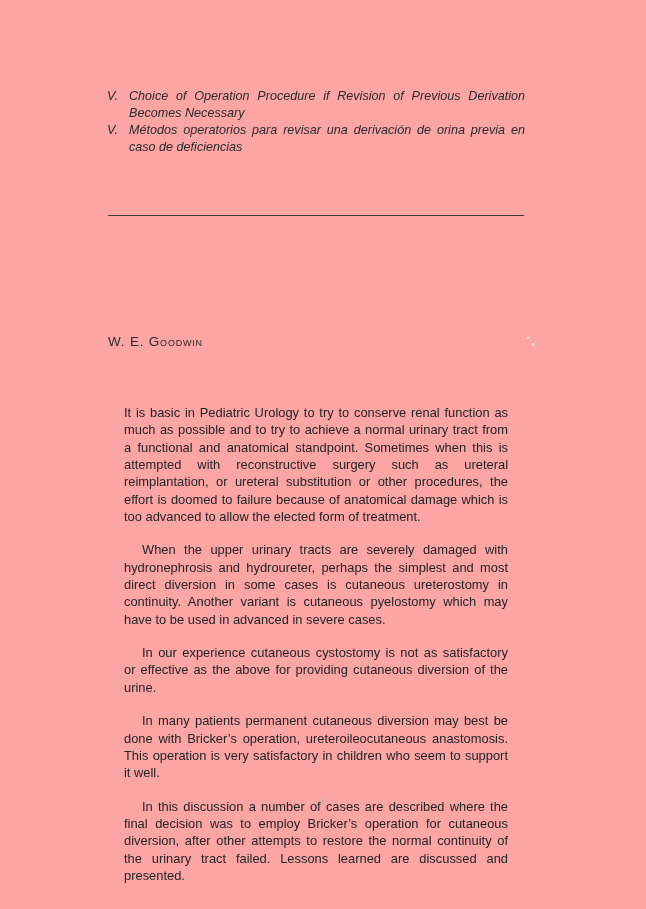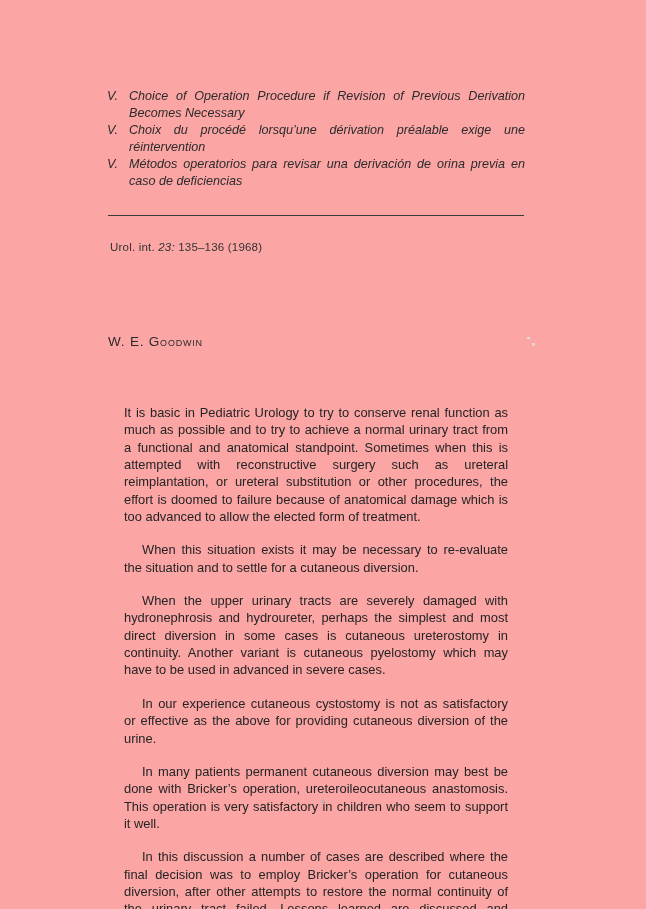--- a/index.html
+++ b/index.html
@@ -109,39 +109,32 @@
 </head>
 <body>
 
 <div class="page">
 
   <div class="header-list">
     <div class="hl-item">
       <span class="hl-num">V.</span><span>Choice of Operation Procedure if Revision of Previous Derivation Becomes Necessary</span>
     </div>
     <div class="hl-item">
-      <span class="hl-num">V.</span><span>Choix du procédé lorsqu’une dérivation préalable exige une réintervention</span>
-    </div>
-    <div class="hl-item">
       <span class="hl-num">V.</span><span>Métodos operatorios para revisar una derivación de orina previa en caso de deficiencias</span>
     </div>
   </div>
 
   <hr class="rule">
 
-  <div class="citation">
-    <span>Urol. int. </span><span class="vol">23:</span><span> 135–136 (1968)</span>
-  </div>
 
 
   <div class="author">W. E. Goodwin</div>
 
   <div class="body-text">
     <p>It is basic in Pediatric Urology to try to conserve renal function as much as possible and to try to achieve a normal urinary tract from a functional and anatomical standpoint. Sometimes when this is attempted with reconstructive surgery such as ureteral reimplantation, or ureteral substitution or other procedures, the effort is doomed to failure because of anatomical damage which is too advanced to allow the elected form of treatment.</p>
-    <p class="indented">When this situation exists it may be necessary to re-evaluate the situation and to settle for a cutaneous diversion.</p>
     <p class="indented">When the upper urinary tracts are severely damaged with hydronephrosis and hydroureter, perhaps the simplest and most direct diversion in some cases is cutaneous ureterostomy in continuity. Another variant is cutaneous pyelostomy which may have to be used in advanced in severe cases.</p>
     <p class="indented">In our experience cutaneous cystostomy is not as satisfactory or effective as the above for providing cutaneous diversion of the urine.</p>
     <p class="indented">In many patients permanent cutaneous diversion may best be done with Bricker’s operation, ureteroileocutaneous anastomosis. This operation is very satisfactory in children who seem to support it well.</p>
     <p class="indented">In this discussion a number of cases are described where the final decision was to employ Bricker’s operation for cutaneous diversion, after other attempts to restore the normal continuity of the urinary tract failed. Lessons learned are discussed and presented.</p>
   </div>
 
   <div class="speck speck-a"></div>
   <div class="speck speck-b"></div>
   <div class="speck speck-c"></div>
 

